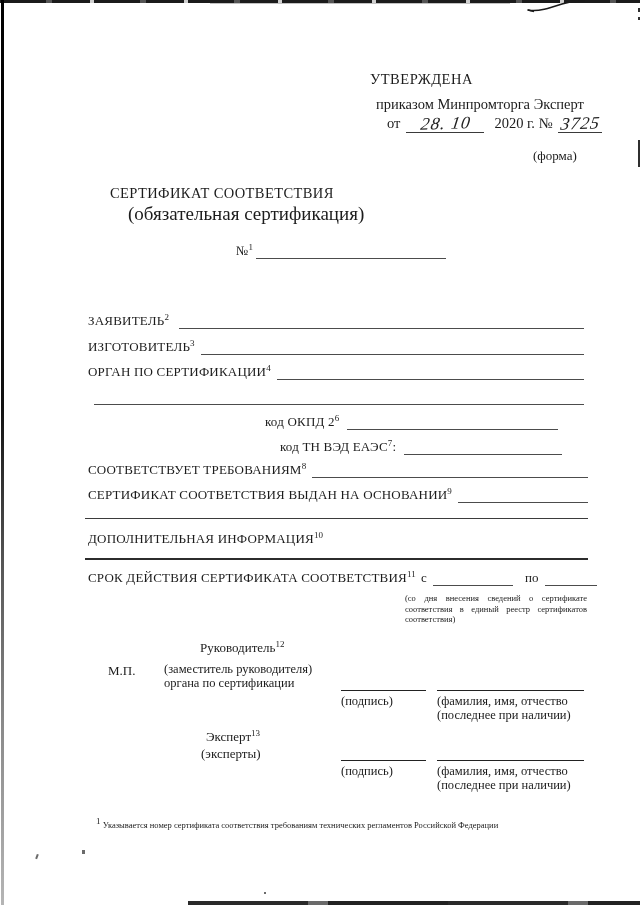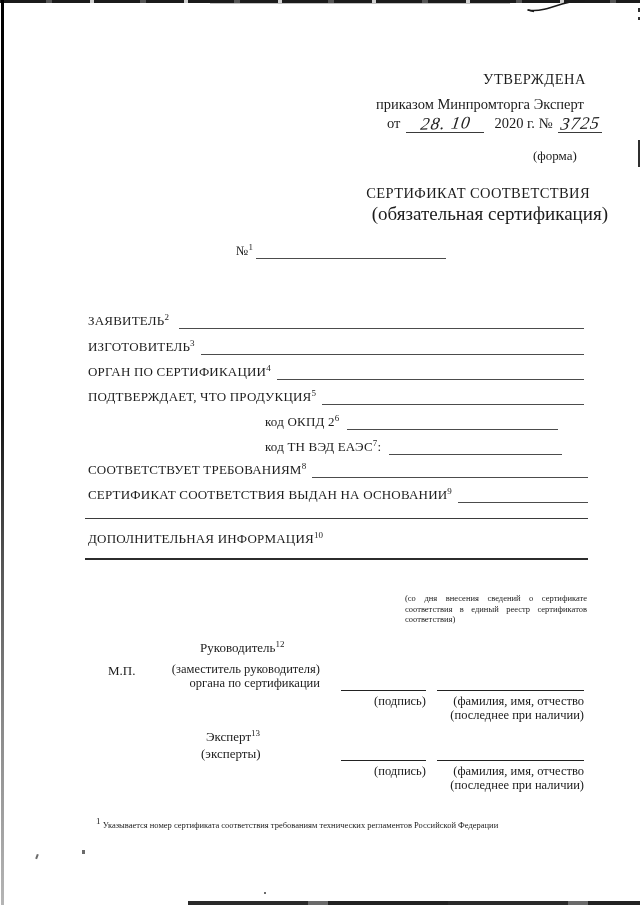--- a/index.html
+++ b/index.html
@@ -25,21 +25,21 @@
   .edge-tick{position:absolute;background:#2f2f2f;}
   .pen-mark{position:absolute;left:524px;top:0;}
   .stray{position:absolute;background:#6b6b6b;}
   
   .abs{position:absolute;}
   .t14{font-size:14.5px;line-height:17px;}
   .t13{font-size:13px;line-height:16px;}
   .t12{font-size:12.5px;line-height:14px;}
   .small{font-size:8.5px;line-height:10.5px;}
   sup{font-size:9px;line-height:0;}
-  .center{text-align:right;}
+  .center{text-align:left;}
   .hand{
     font-style:italic;font-size:17.5px;letter-spacing:1px;
     transform:skewX(-10deg) rotate(-2deg);display:inline-block;
     position:relative;top:1px;color:#222;
   }
   .hw-slot{display:inline-block;border-bottom:1.3px solid #3a3a3a;text-align:center;}
   .date-row{display:flex;align-items:baseline;margin-left:10px;}
   .field-row{position:absolute;display:flex;align-items:flex-end;font-size:13px;line-height:16px;letter-spacing:.2px;}
   .fill{flex:1 1 auto;border-bottom:1.2px solid #4c4c4c;height:15px;}
   .gap10{margin-left:10px;}
@@ -93,46 +93,52 @@
   </div>
   <div class="field-row" style="left:88px;top:339px;right:56px;">
     <span><span>ИЗГОТОВИТЕЛЬ</span><sup>3</sup></span>
     <span class="fill gap6"></span>
   </div>
   <div class="field-row" style="left:88px;top:364px;right:56px;">
     <span><span>ОРГАН ПО СЕРТИФИКАЦИИ</span><sup>4</sup></span>
     <span class="fill gap6"></span>
   </div>
   <div class="field-row" style="left:88px;top:389px;right:56px;">
-    <span><span>ПОДТВЕРЖДАЕТ, ЧТО ПРОДУКЦИЯ</span><sup>5</sup></span>
     <span class="fill gap6"></span>
   </div>
   <div class="field-row" style="left:265px;top:414px;right:82px;">
     <span><span>код ОКПД 2</span><sup>6</sup></span>
     <span class="fill" style="margin-left:8px;"></span>
   </div>
-  <div class="field-row" style="left:265px;top:439px;right:78px;">
+  <div class="field-row" style="left:280px;top:439px;right:78px;">
     <span><span>код ТН ВЭД ЕАЭС</span><sup>7</sup><span>:</span></span>
     <span class="fill" style="margin-left:8px;"></span>
   </div>
   <div class="field-row" style="left:88px;top:462px;right:52px;">
     <span><span>СООТВЕТСТВУЕТ ТРЕБОВАНИЯМ</span><sup>8</sup></span>
     <span class="fill gap6"></span>
   </div>
   <div class="field-row" style="left:88px;top:487px;right:52px;">
     <span><span>СЕРТИФИКАТ СООТВЕТСТВИЯ ВЫДАН НА ОСНОВАНИИ</span><sup>9</sup></span>
     <span class="fill gap6"></span>
   </div>
 
   <div class="rule" style="left:85px;right:52px;top:518px;"></div>
   <div class="abs" style="left:88px;top:531px;font-size:13px;letter-spacing:.2px;">
     <span>ДОПОЛНИТЕЛЬНАЯ ИНФОРМАЦИЯ</span><sup>10</sup>
   </div>
   <div class="rule thick" style="left:85px;right:52px;top:558px;"></div>
 
+  <div class="field-row" style="left:88px;top:570px;right:18px;">
+    <span><span>СРОК ДЕЙСТВИЯ СЕРТИФИКАТА СООТВЕТСТВИЯ</span><sup>11</sup></span>
+    <span style="margin-left:5px;">с</span>
+    <span class="fill gap6" style="max-width:80px;"></span>
+    <span style="margin-left:12px;">по</span>
+    <span class="fill gap6" style="max-width:52px;"></span>
+  </div>
 
   <div class="abs small justify" style="left:405px;top:593px;width:182px;">(со дня внесения сведений о сертификате соответствия в единый реестр сертификатов соответствия)</div>
 
   <div class="abs t13" style="left:200px;top:640px;">
     <span>Руководитель</span><sup>12</sup>
   </div>
   <div class="abs t13" style="left:108px;top:663px;">М.П.</div>
   <div class="abs t12 center" style="left:164px;top:663px;width:156px;line-height:13.5px;">
     <div>(заместитель руководителя)</div>
     <div>органа по сертификации</div>

